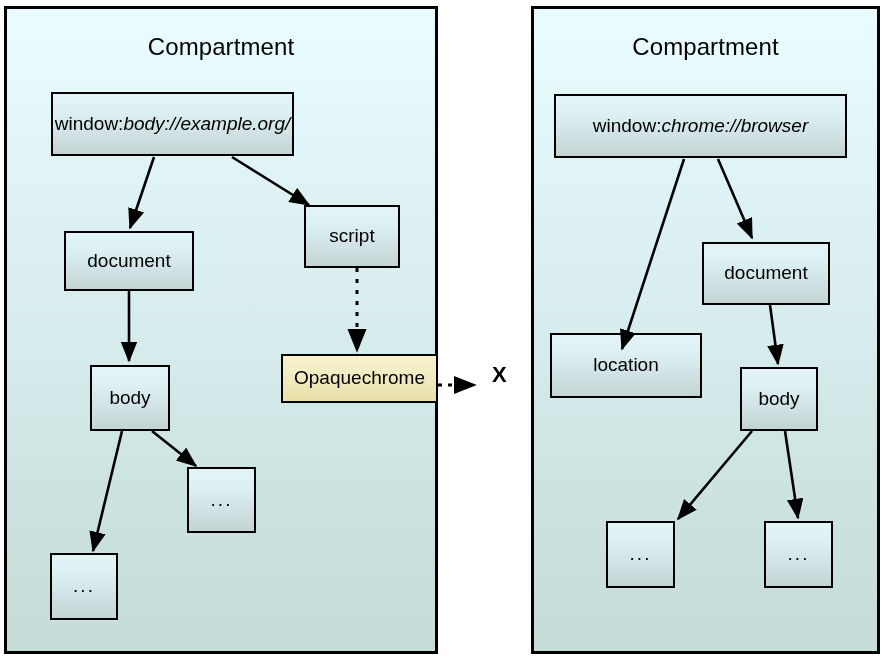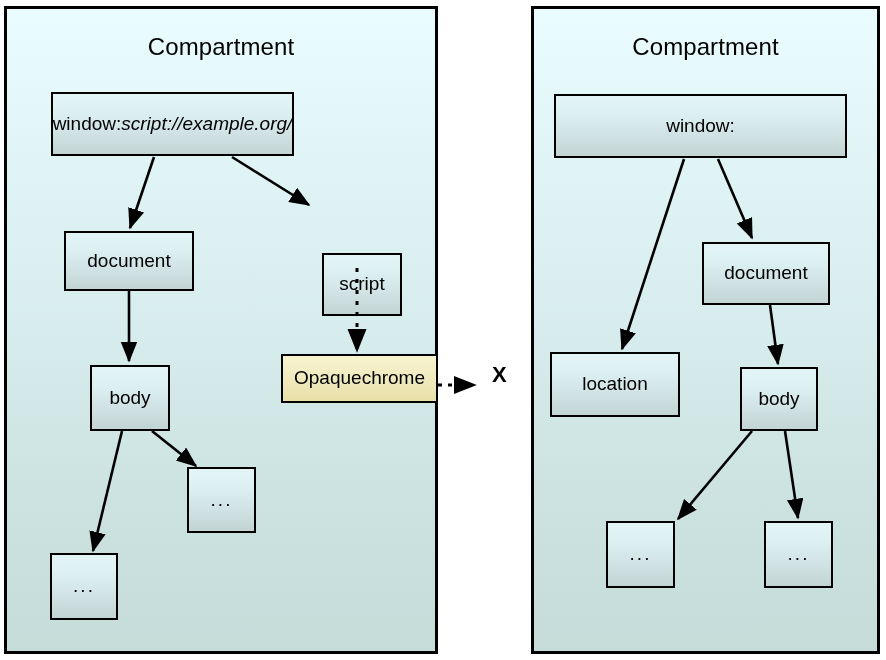--- a/index.html
+++ b/index.html
@@ -126,28 +126,28 @@
 
     <line x1="752" y1="431" x2="678" y2="519" stroke="#000000" stroke-width="2.6" marker-end="url(#arrowhead)"></line>
 
     <line x1="785" y1="431" x2="798" y2="518" stroke="#000000" stroke-width="2.6" marker-end="url(#arrowhead)"></line>
   </svg>
 
   <div class="x-mark" style="left:492px; top:362px;">X</div>
 
   <div class="node" style="left:51px; top:92px; width:243px; height:64px;">
     <span class="line1">window:</span>
-    <span class="line2">script://example.org/</span>
+    <span class="line2">body://example.org/</span>
   </div>
 
   <div class="node" style="left:64px; top:231px; width:130px; height:60px;">
     <span>document</span>
   </div>
 
-  <div class="node" style="left:322px; top:205px; width:80px; height:63px;margin-top:48px;">
+  <div class="node" style="left:304px; top:205px; width:96px; height:63px;">
     <span>script</span>
   </div>
 
   <div class="node opaque" style="left:281px; top:354px; width:157px; height:49px;">
     <span class="line1">Opaque</span>
     <span class="line2" style="font-style:normal;">chrome</span>
   </div>
 
   <div class="node" style="left:90px; top:365px; width:80px; height:66px;">
     <span>body</span>
@@ -156,27 +156,28 @@
   <div class="node" style="left:187px; top:467px; width:69px; height:66px;">
     <span class="dots">...</span>
   </div>
 
   <div class="node" style="left:50px; top:553px; width:68px; height:67px;">
     <span class="dots">...</span>
   </div>
 
   <div class="node" style="left:554px; top:94px; width:293px; height:64px;">
     <span class="line1">window:</span>
+    <span class="line2">chrome://browser</span>
   </div>
 
   <div class="node" style="left:702px; top:242px; width:128px; height:63px;">
     <span>document</span>
   </div>
 
-  <div class="node" style="left:550px; top:352px; width:130px; height:65px;">
+  <div class="node" style="left:550px; top:333px; width:152px; height:65px;">
     <span>location</span>
   </div>
 
   <div class="node" style="left:740px; top:367px; width:78px; height:64px;">
     <span>body</span>
   </div>
 
   <div class="node" style="left:606px; top:521px; width:69px; height:67px;">
     <span class="dots">...</span>
   </div>

